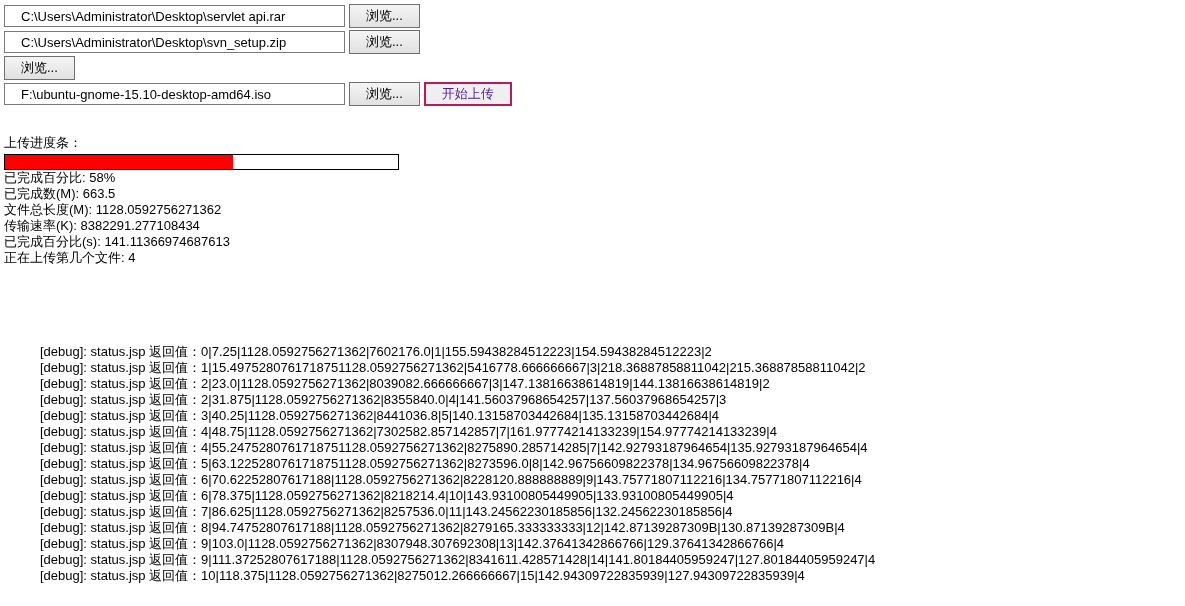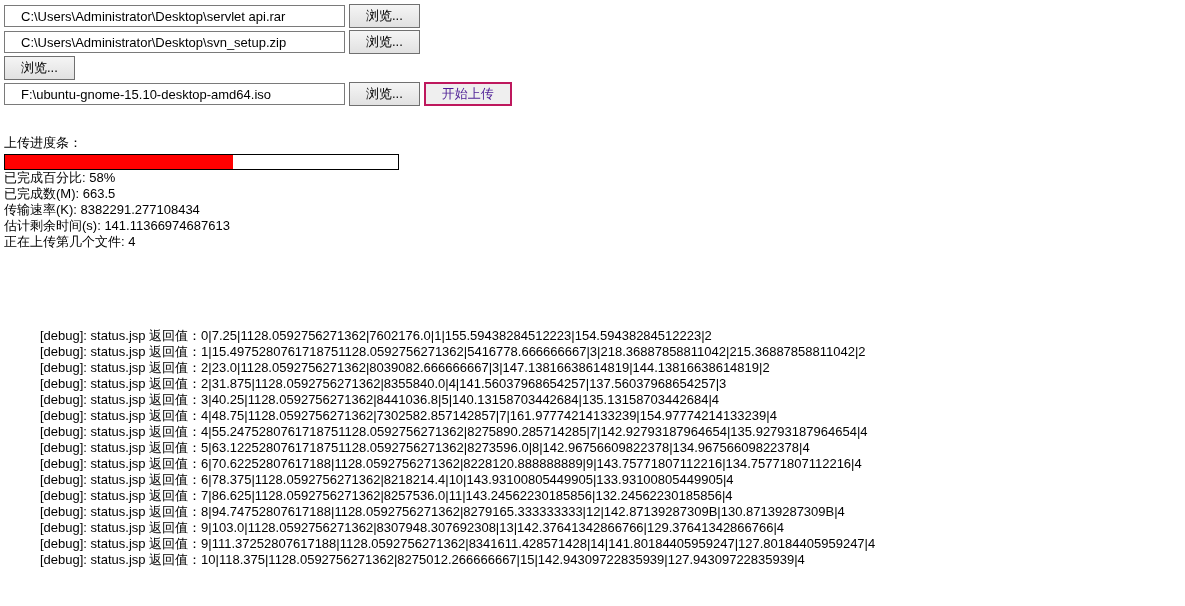--- a/index.html
+++ b/index.html
@@ -101,22 +101,23 @@
   </div>
 </div>
 
 <div class="progress-section">
   <div class="progress-label">上传进度条：</div>
   <div class="progress-bar-outer">
     <div class="progress-bar-inner" id="progress-fill" style="width: 58%;"></div>
   </div>
   <div class="stat-line">已完成百分比: 58%</div>
   <div class="stat-line">已完成数(M): 663.5</div>
+  <div class="stat-line">文件总长度(M): 1128.0592756271362</div>
   <div class="stat-line">传输速率(K): 8382291.277108434</div>
-  <div class="stat-line">估计剩余时间(s): 141.11366974687613</div>
+  <div class="stat-line">已完成百分比(s): 141.11366974687613</div>
   <div class="stat-line">正在上传第几个文件: 4</div>
 </div>
 
 <div class="debug-section" id="debug-log">
     <div class="debug-line">[debug]: status.jsp 返回值：0|7.25|1128.0592756271362|7602176.0|1|155.59438284512223|154.59438284512223|2</div>
     <div class="debug-line">[debug]: status.jsp 返回值：1|15.4975280761718751128.0592756271362|5416778.666666667|3|218.36887858811042|215.36887858811042|2</div>
     <div class="debug-line">[debug]: status.jsp 返回值：2|23.0|1128.0592756271362|8039082.666666667|3|147.13816638614819|144.13816638614819|2</div>
     <div class="debug-line">[debug]: status.jsp 返回值：2|31.875|1128.0592756271362|8355840.0|4|141.56037968654257|137.56037968654257|3</div>
     <div class="debug-line">[debug]: status.jsp 返回值：3|40.25|1128.0592756271362|8441036.8|5|140.13158703442684|135.13158703442684|4</div>
     <div class="debug-line">[debug]: status.jsp 返回值：4|48.75|1128.0592756271362|7302582.857142857|7|161.97774214133239|154.97774214133239|4</div>

